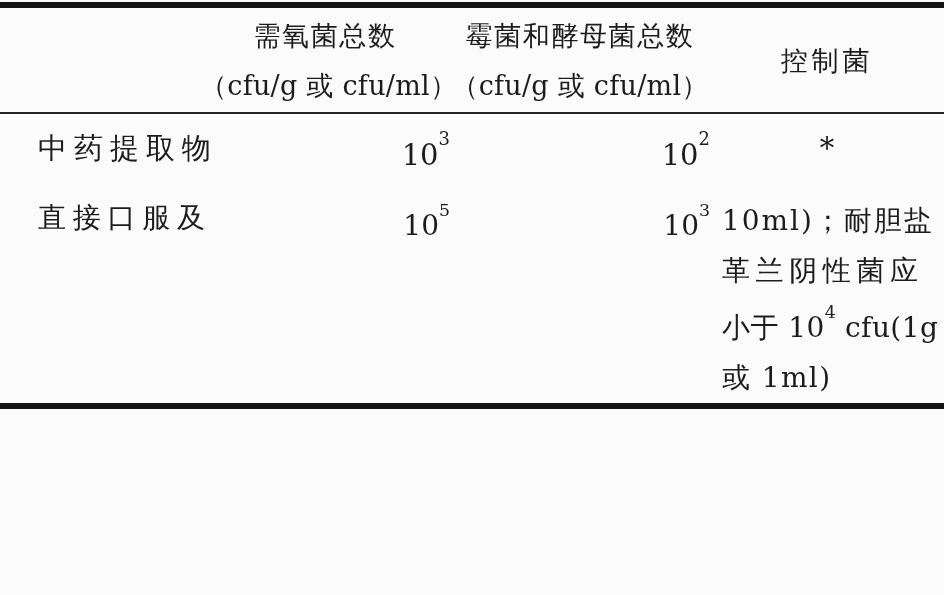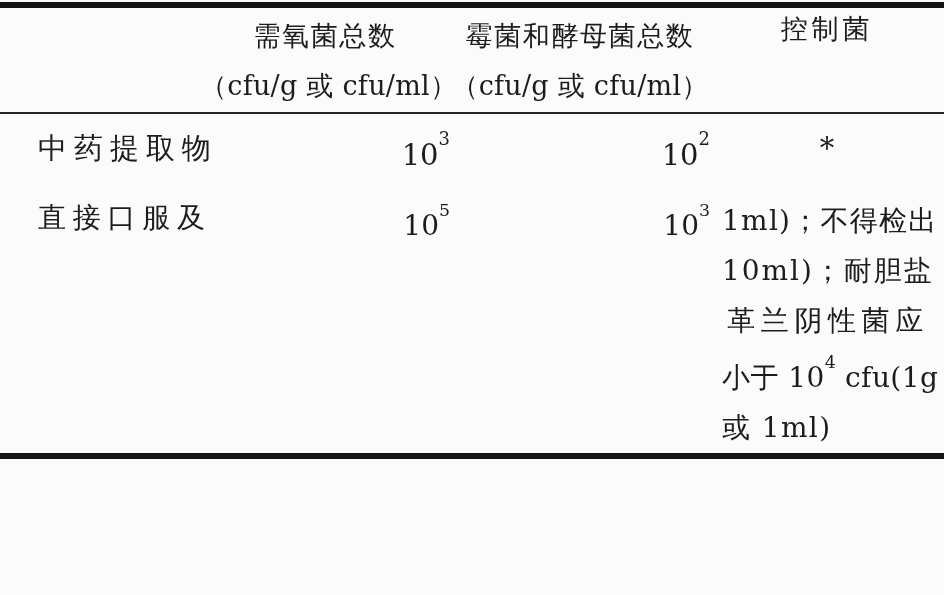--- a/index.html
+++ b/index.html
@@ -25,21 +25,21 @@
   
   .thead {
     border-bottom: 2px solid #262626;
     padding-top: 3px;
     padding-bottom: 1px;
   }
   .h-cell { font-size: 27px; }
   .h-line { line-height: 50px; text-align: center; white-space: nowrap; letter-spacing: 0.06em; }
   .h-unit { letter-spacing: 0.01em; }
   .h-control {
-    display: flex; align-items: flex-start; justify-content: center;
+    display: flex; align-items: center; justify-content: center;
     letter-spacing: 0.14em;
   }
 
   
   .row1 { }
   .row1 .cell { line-height: 68px; font-size: 29px; }
   .row2 .cell { font-size: 28px; }
 
   .cat-cell { padding-left: 8px; }
   .cat-line { line-height: 50px; white-space: nowrap; }
@@ -59,21 +59,21 @@
 
   .star-cell { text-align: center; font-size: 30px; }
 
   .control-cell { padding: 7px 10px 0 12px; }
   .control-line { line-height: 50px; white-space: nowrap; }
   .cl1 { padding-left: 15px; letter-spacing: 0.32em; }
   .cl2 { letter-spacing: 0.045em; }
   .cl3 { letter-spacing: 0.045em; }
   .cl4 { letter-spacing: 0.10em; }
   .cl5 { letter-spacing: 0.07em; }
-  .cl6 { letter-spacing: 0.20em; text-align: center; }
+  .cl6 { letter-spacing: 0.20em; }
   .cl7 { letter-spacing: 0.015em; text-align: center; }
   .cl8 { letter-spacing: 0.05em; }
 </style>
 </head>
 <body>
 
 <div class="page">
   <div class="rule-table">
 
     <div class="grid thead">
@@ -110,21 +110,20 @@
       <div class="cell cat-cell" style="padding-top:4px;">
         <div class="cat-line cat-indent">直接口服及</div>
       </div>
       <div class="cell val-cell">
         <span>10</span><sup class="exp">5</sup>
       </div>
       <div class="cell val-cell">
         <span>10</span><sup class="exp">3</sup>
       </div>
       <div class="cell control-cell">
-        <div class="control-line cl3">1ml)；不得检出</div>
         <div class="control-line cl5">10ml)；耐胆盐</div>
         <div class="control-line cl6">革兰阴性菌应</div>
         <div class="control-line cl7">
           <span>小于 10</span><sup class="exp">4</sup><span> cfu(1g</span>
         </div>
         <div class="control-line cl8">或 1ml)</div>
       </div>
     </div>
 
   </div>

